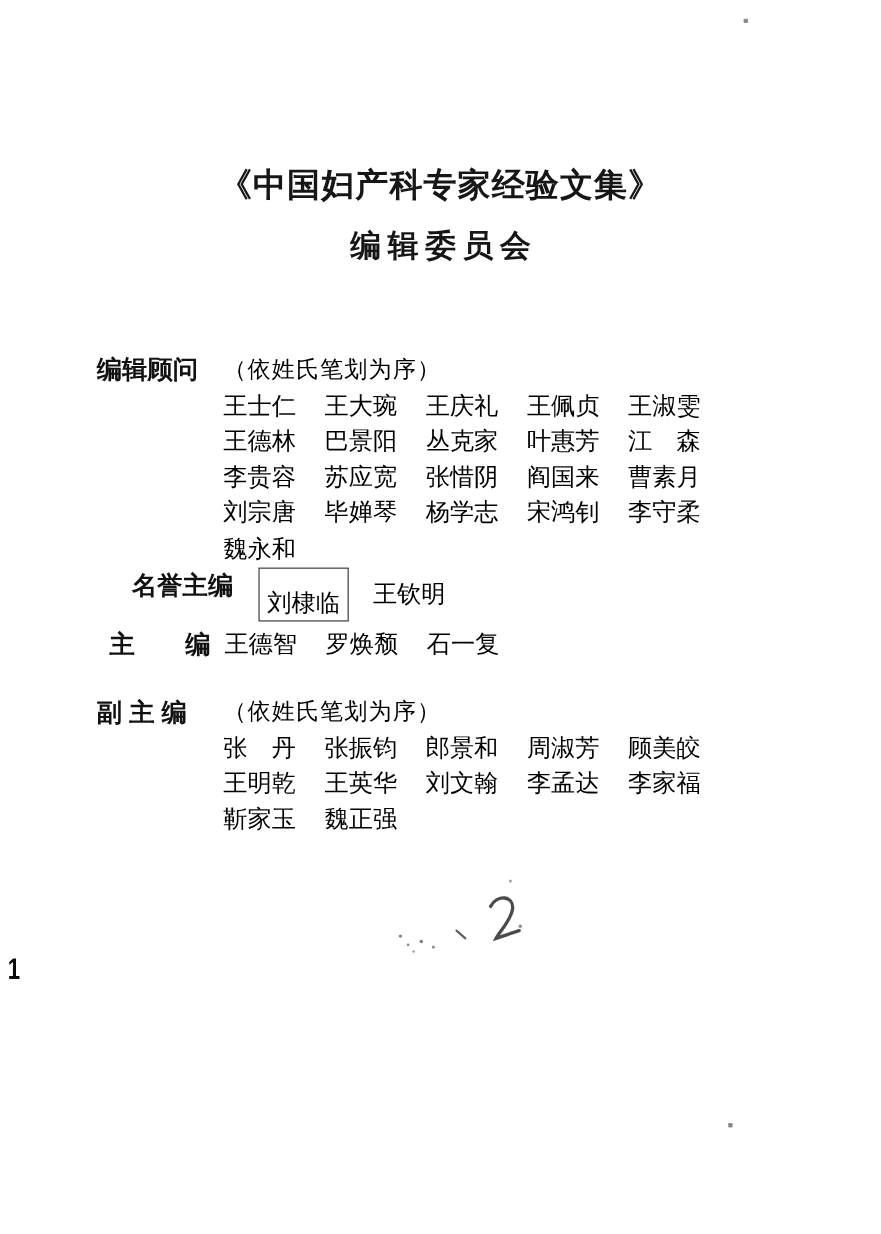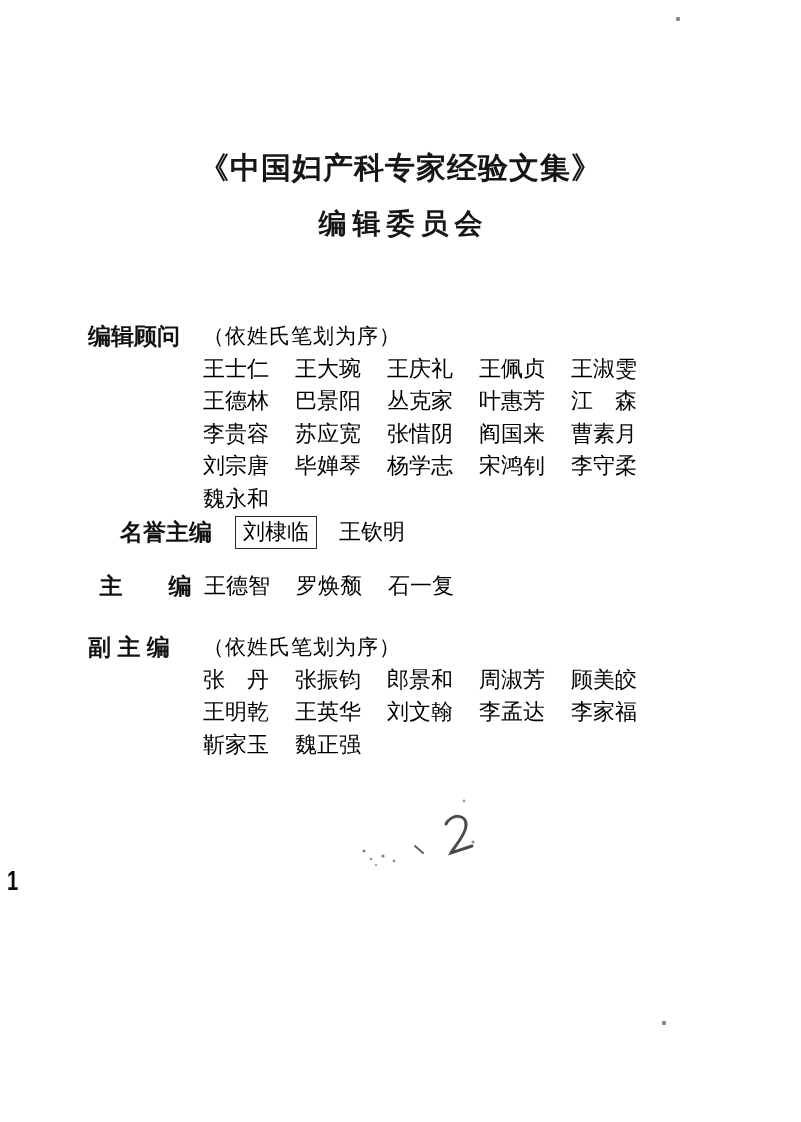--- a/index.html
+++ b/index.html
@@ -79,21 +79,21 @@
     display: inline-block;
     width: 68px;
     margin-right: 24px;
     white-space: pre;
   }
   .name:last-child { margin-right: 0; }
   .inline-names { display: flex; align-items: center; }
   .boxed-name {
     display: inline-block;
     border: 1.6px solid #2c2c2c;
-    padding: 1px 7px 2px 7px;
+    padding: 17px 7px 2px 7px;
     line-height: 28px;
     white-space: pre;
     text-align: right;
   }
   .after-box { margin-left: 22px; white-space: pre; }
   
   .page-number {
     position: absolute;
     left: 7px;
     top: 866px;

